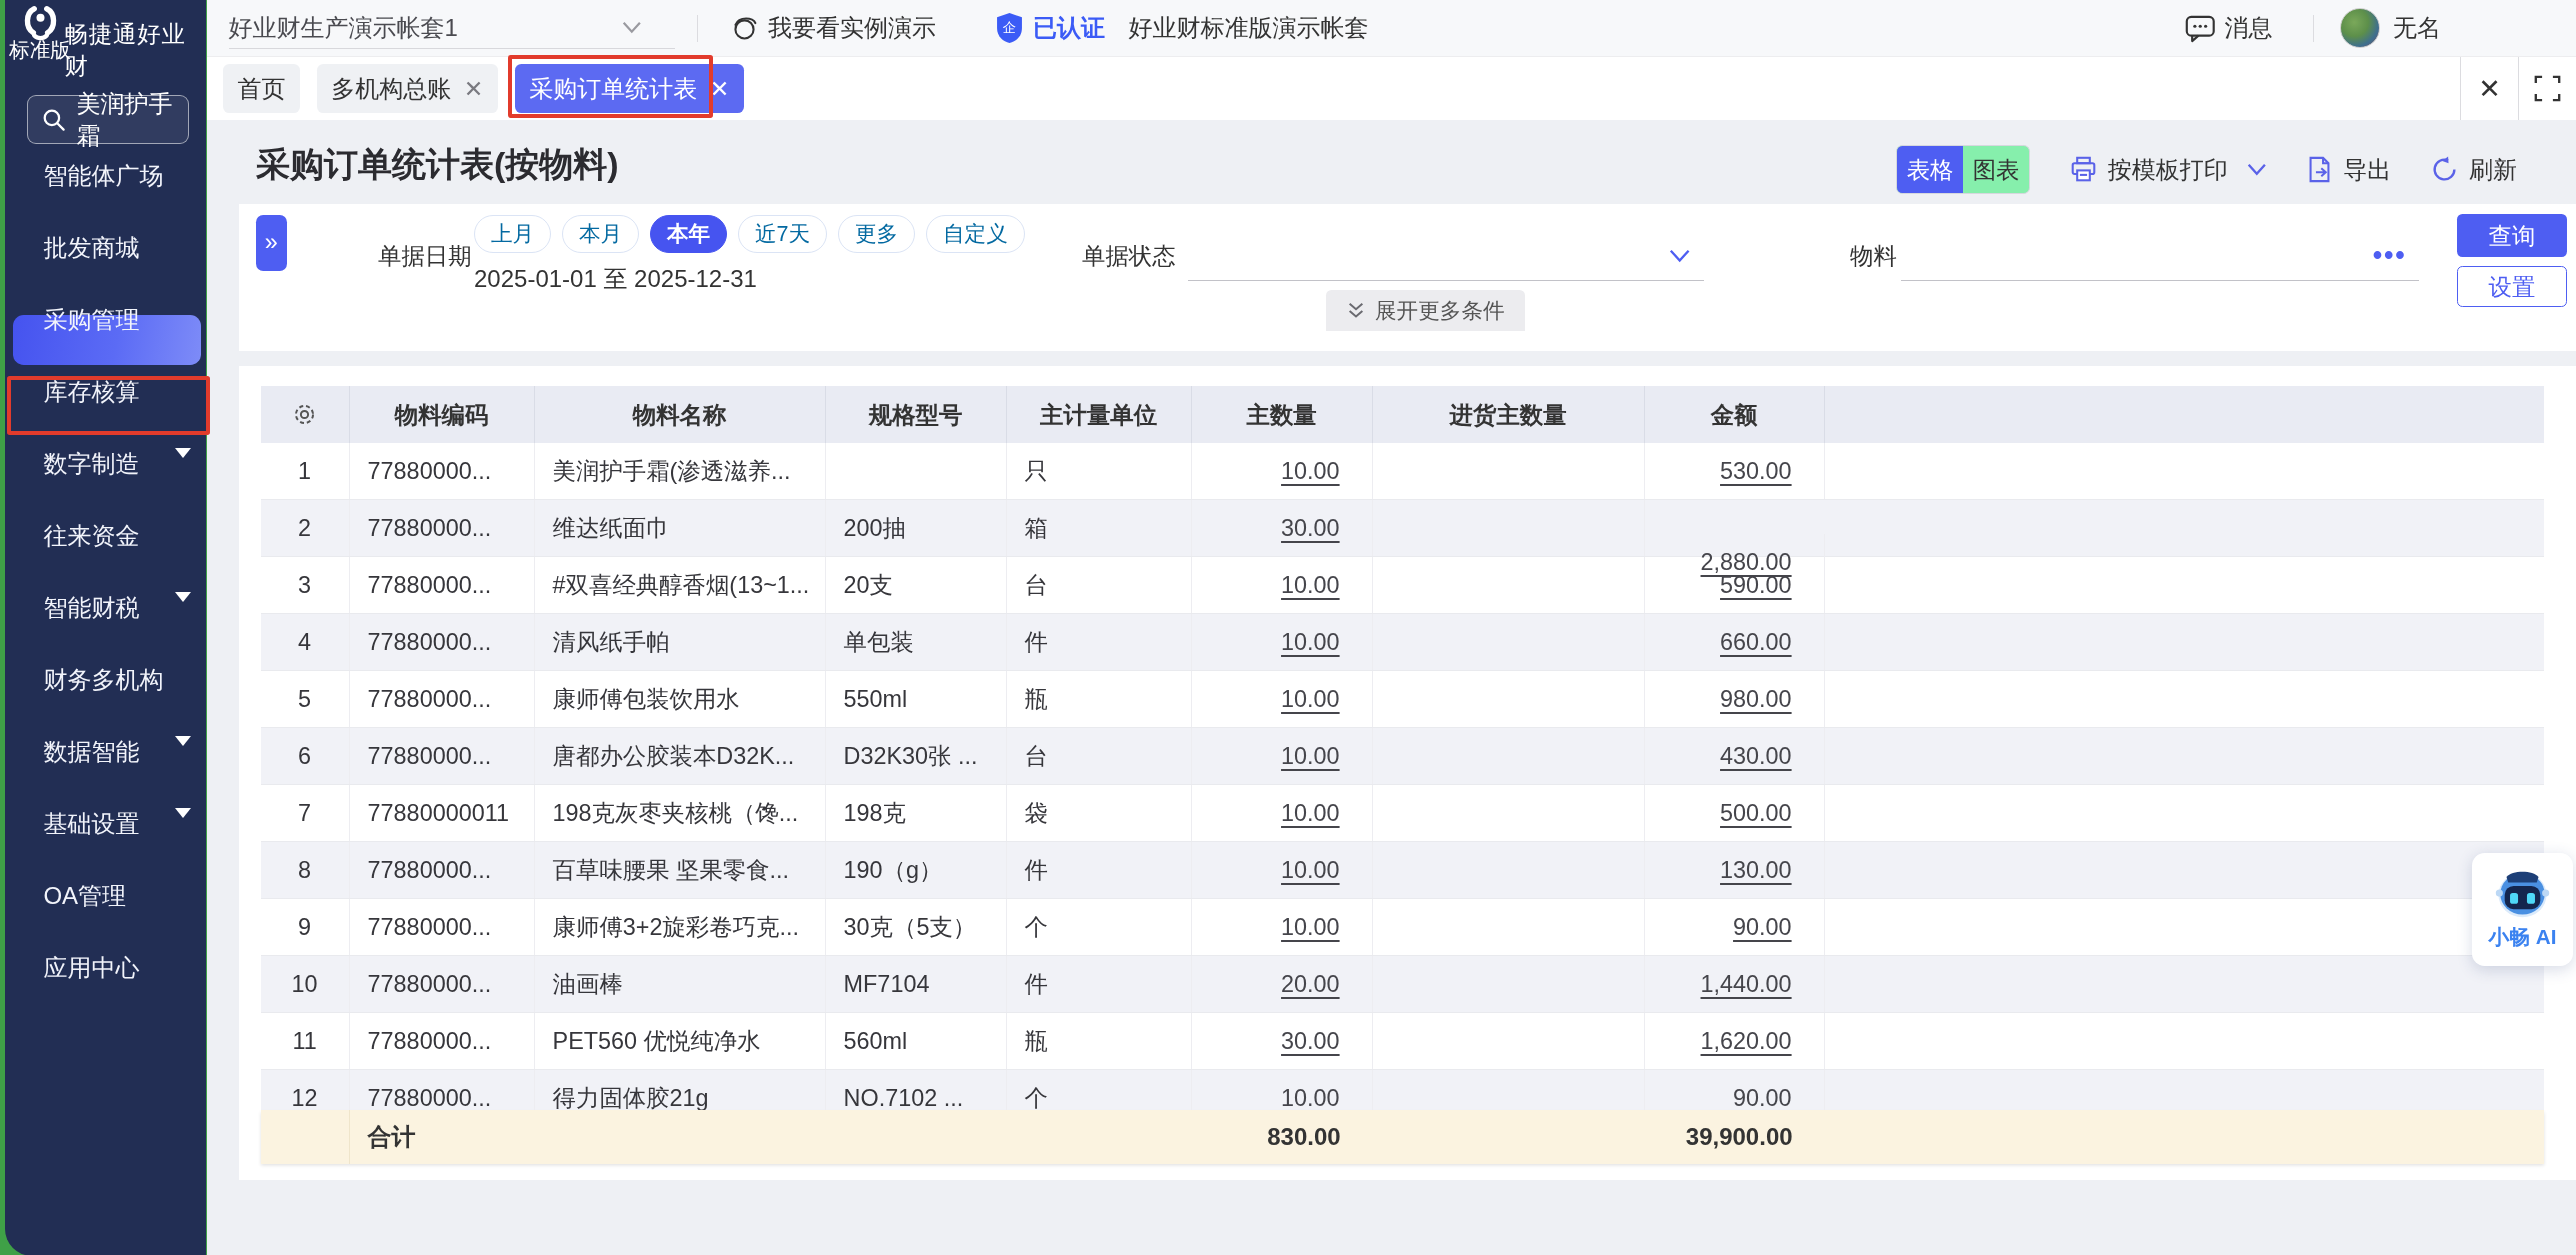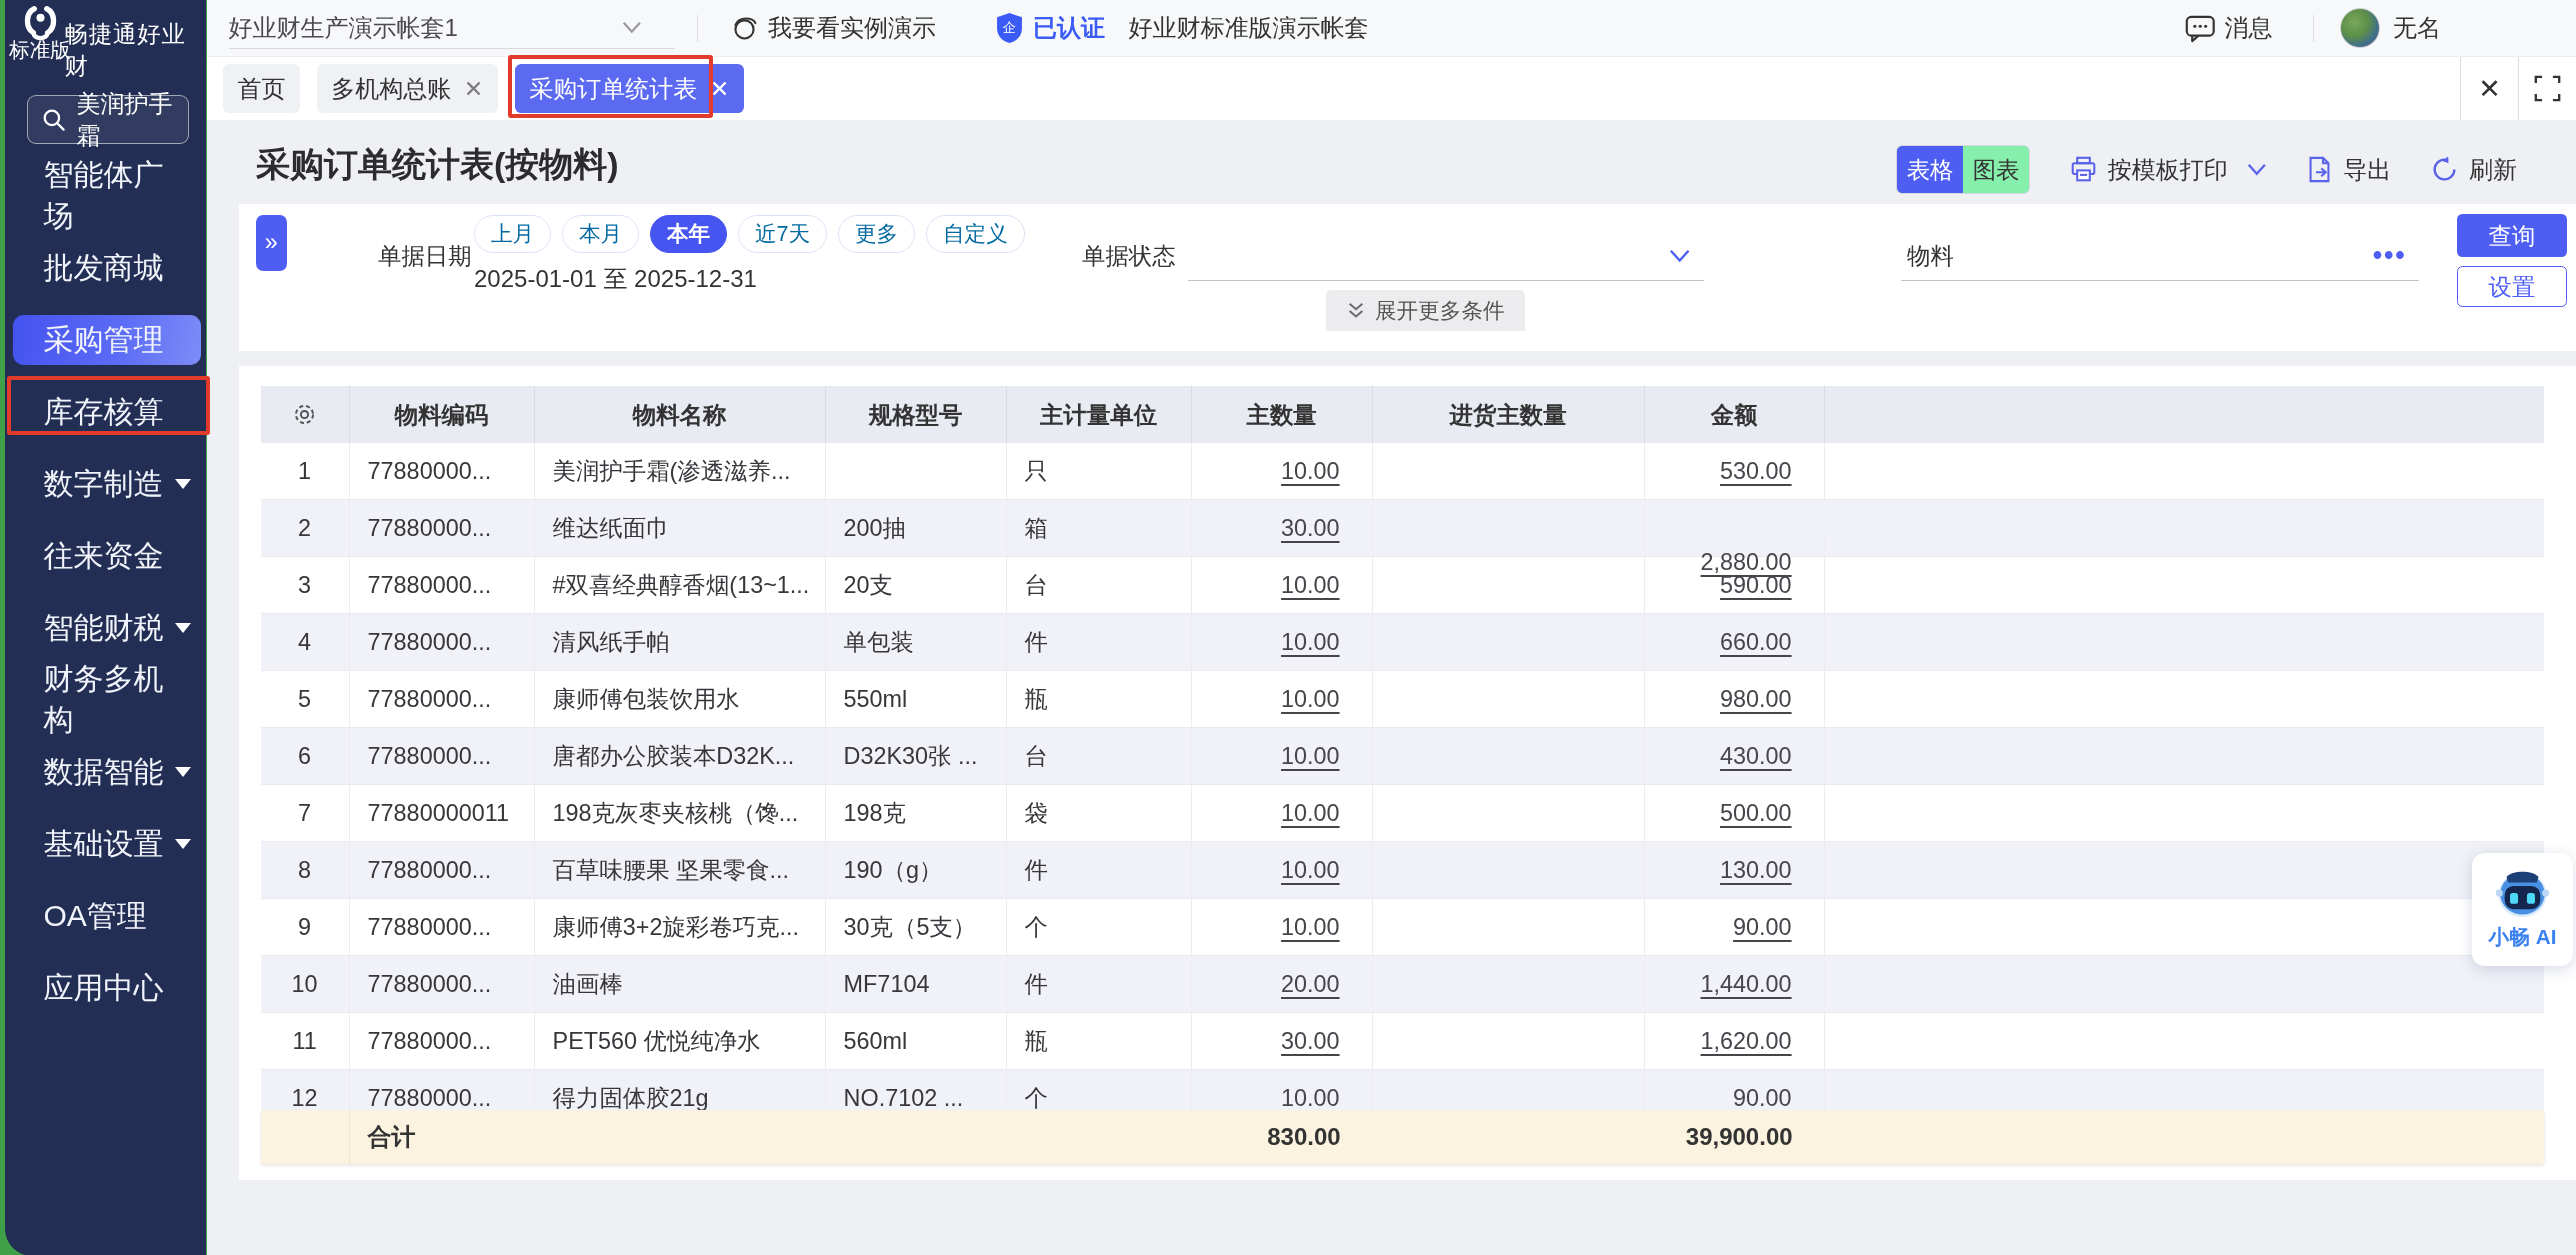--- a/index.html
+++ b/index.html
@@ -13,22 +13,22 @@
              background:#222e54; border-bottom-left-radius:27px; z-index:10; }
   .logo-block { position:absolute; left:0; top:0; width:201px; height:59px; }
   .logo-mark { position:absolute; left:14.4px; top:5.4px; }
   .logo-title { position:absolute; left:59px; top:18px; color:#fff; font-size:23.4px; letter-spacing:0.9px; }
   .logo-sub { position:absolute; left:3.6px; top:36px; color:#fff; font-size:20.7px; }
   .side-search { position:absolute; left:21.6px; top:95px; width:162px; height:49px;
                  border:0.9px solid rgba(255,255,255,.55); background:rgba(255,255,255,.07);
                  border-radius:9px; display:flex; align-items:center; padding-left:14.4px; gap:10.8px; cursor:pointer; }
   .side-search span { color:#fff; font-size:24px; }
   #side-menu { position:absolute; left:0; top:160px; width:201px; }
-  .side-item { position:relative; height:72px; display:flex; align-items:center;
-               padding:0 15px 0 38px; color:#f2f4fb; font-size:30px; cursor:pointer; }
+  .side-item { position:relative; height:72px; display:flex; align-items:flex-start;
+               padding:0 15px 0 38px; color:#f2f4fb; font-size:24px; cursor:pointer; }
   .side-item .caret { margin-left:auto; width:0; height:0; border-left:8px solid transparent;
                       border-right:8px solid transparent; border-top:10px solid #fff; }
   .side-item.active { }
   .side-item.active .hl { position:absolute; left:7.2px; top:10.8px; right:5.4px; bottom:10.8px;
         background:linear-gradient(100deg,#4553ef 0%,#5b6bf5 55%,#8d9af9 120%);
         border-radius:10.8px; z-index:0; }
   .side-item > span.lbl { position:relative; z-index:1; }
 
   
   #main { position:absolute; left:207px; top:0; width:2369px; height:1256px; }
@@ -351,21 +351,21 @@
         <div class="f-label" style="left:843px; top:36px">单据状态</div>
         <div class="uline" style="left:949px; top:27px; width:516px">
           <span></span>
           <span class="right-ic">
             <svg width="23.4" height="16" viewBox="0 0 26 18">
                 <polyline points="3,3 13,14 23,3" fill="none" stroke="#4e5ef2" stroke-width="2.6"></polyline>
               </svg>
           </span>
         </div>
 
-        <div class="f-label" style="left:1668px; top:36px">物料</div>
+        <div class="f-label" style="left:1611px; top:36px">物料</div>
         <div class="uline" style="left:1662px; top:27px; width:518px">
           <span></span>
           <span class="right-ic dots">•••</span>
         </div>
 
         <button class="btn-query">查询</button>
         <button class="btn-settings">设置</button>
 
         <div class="expand-more">
           <span>

